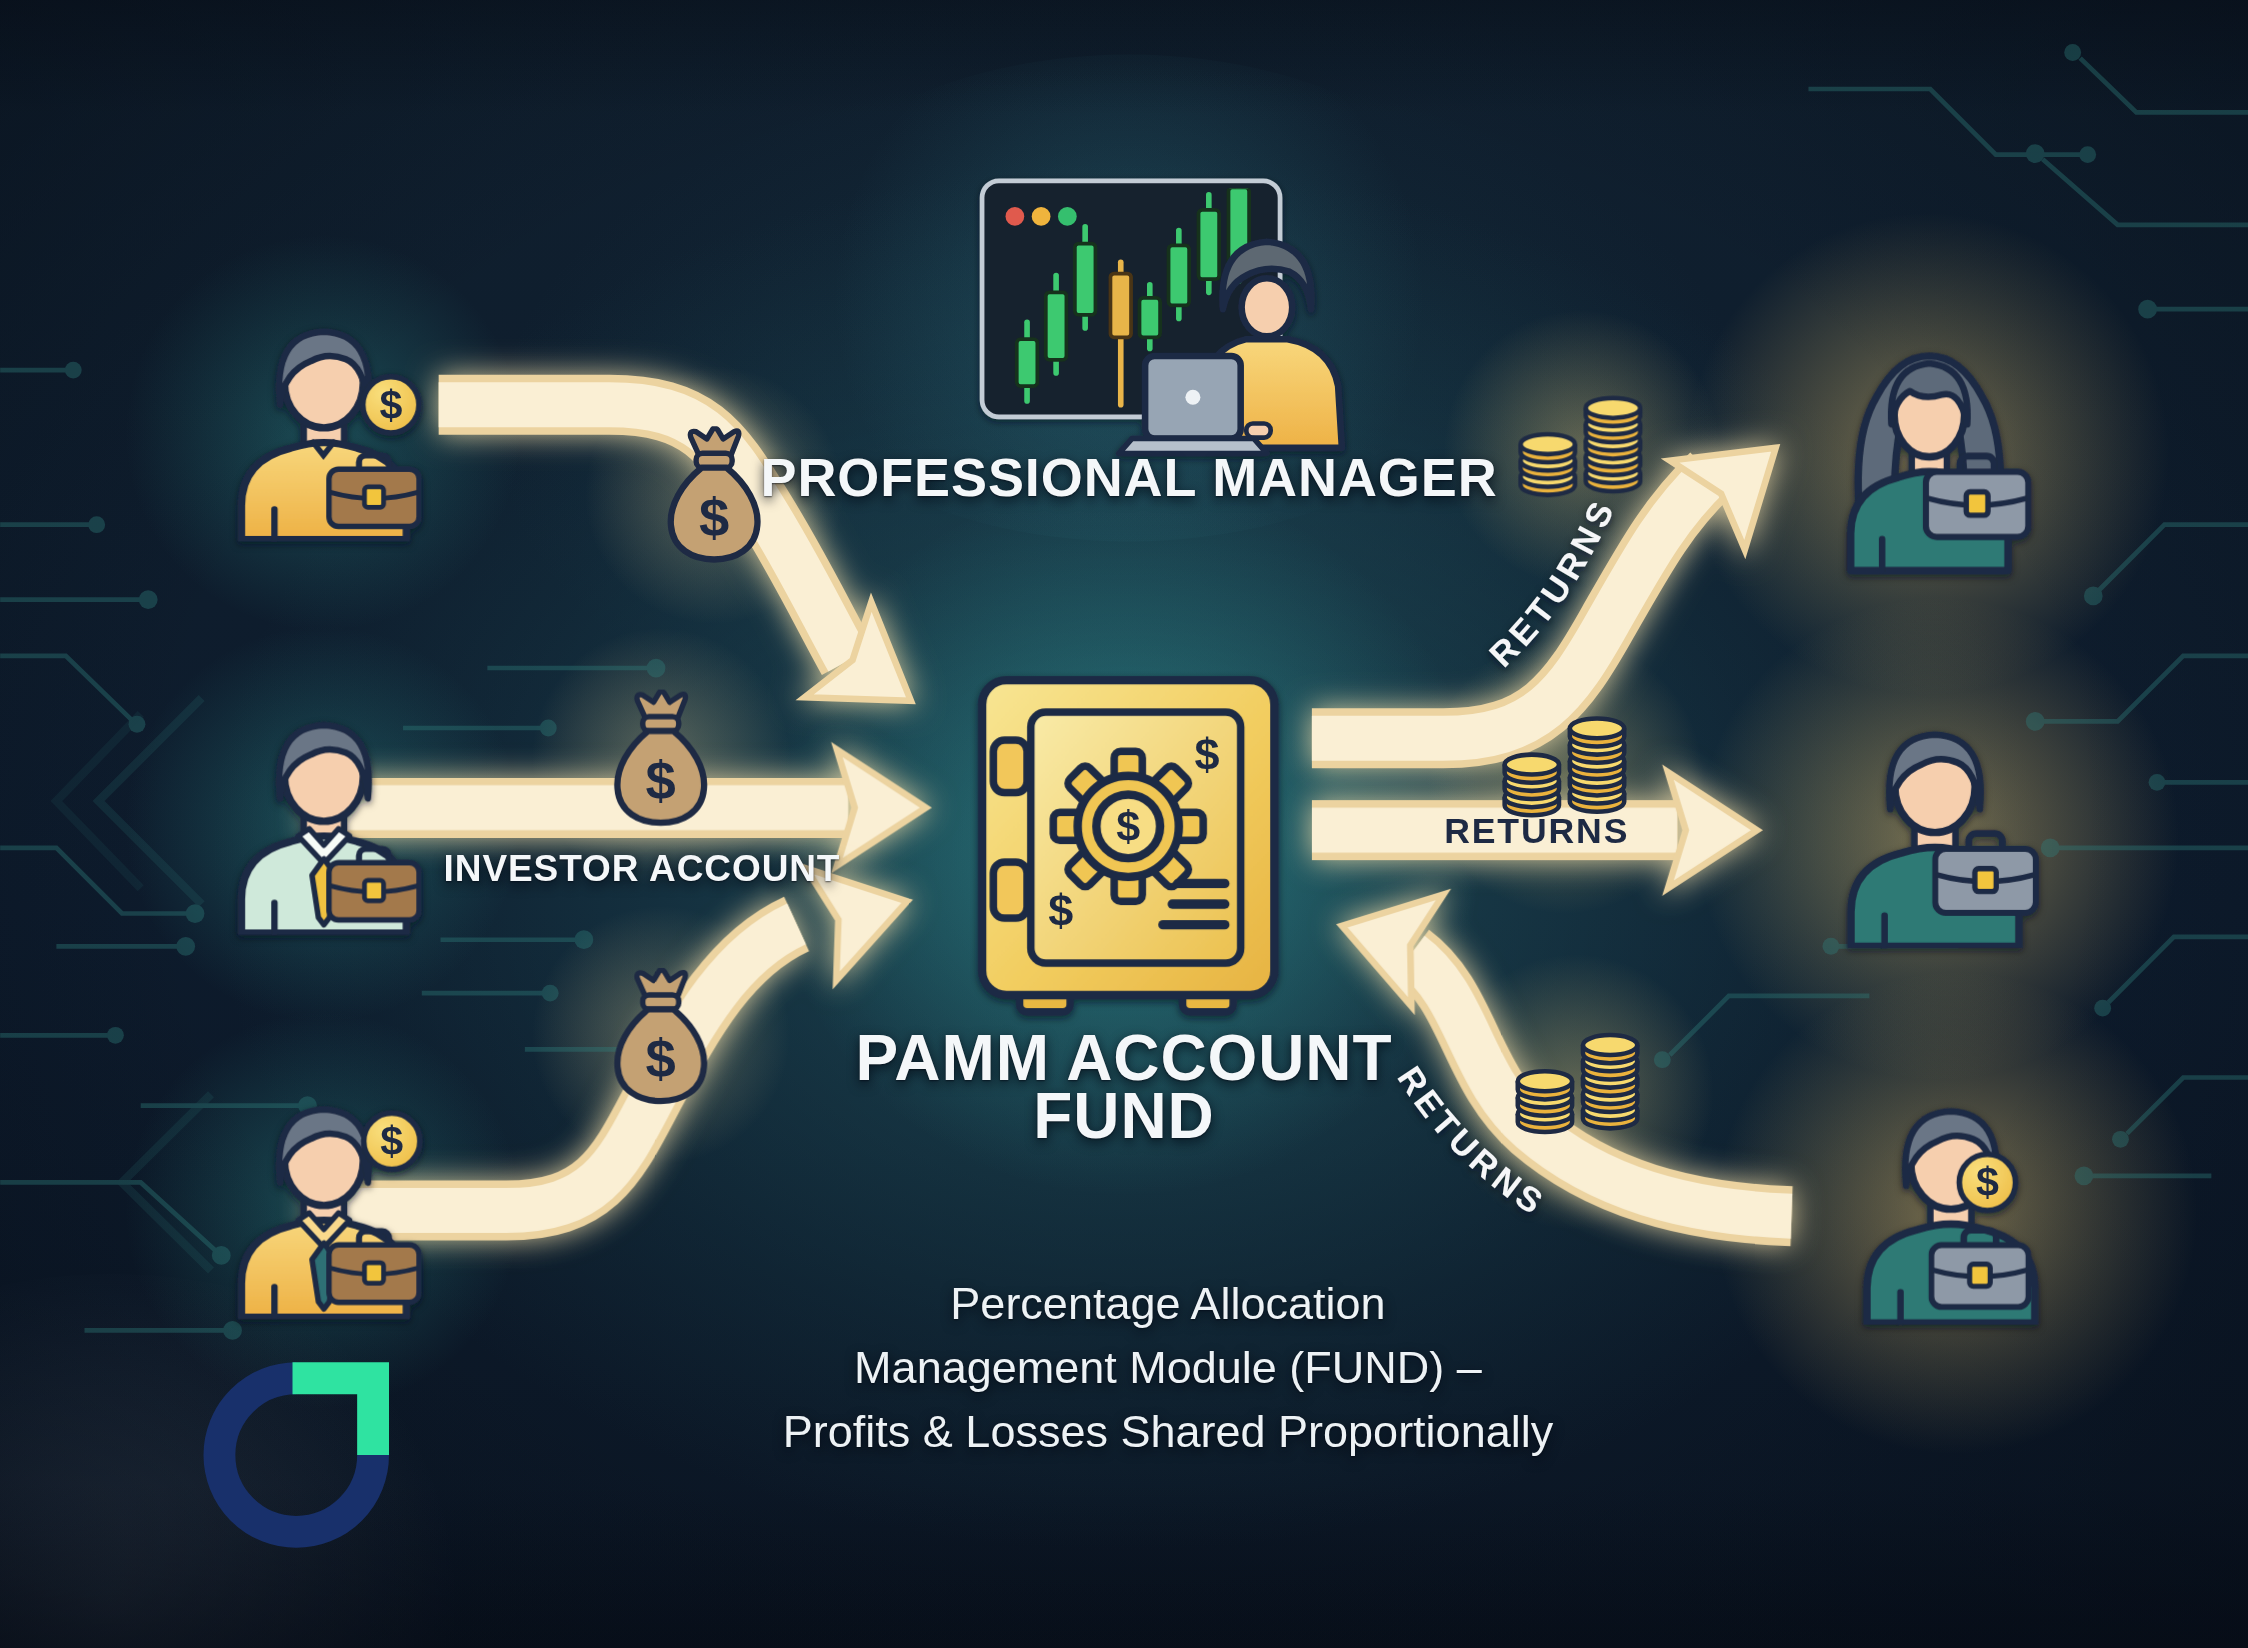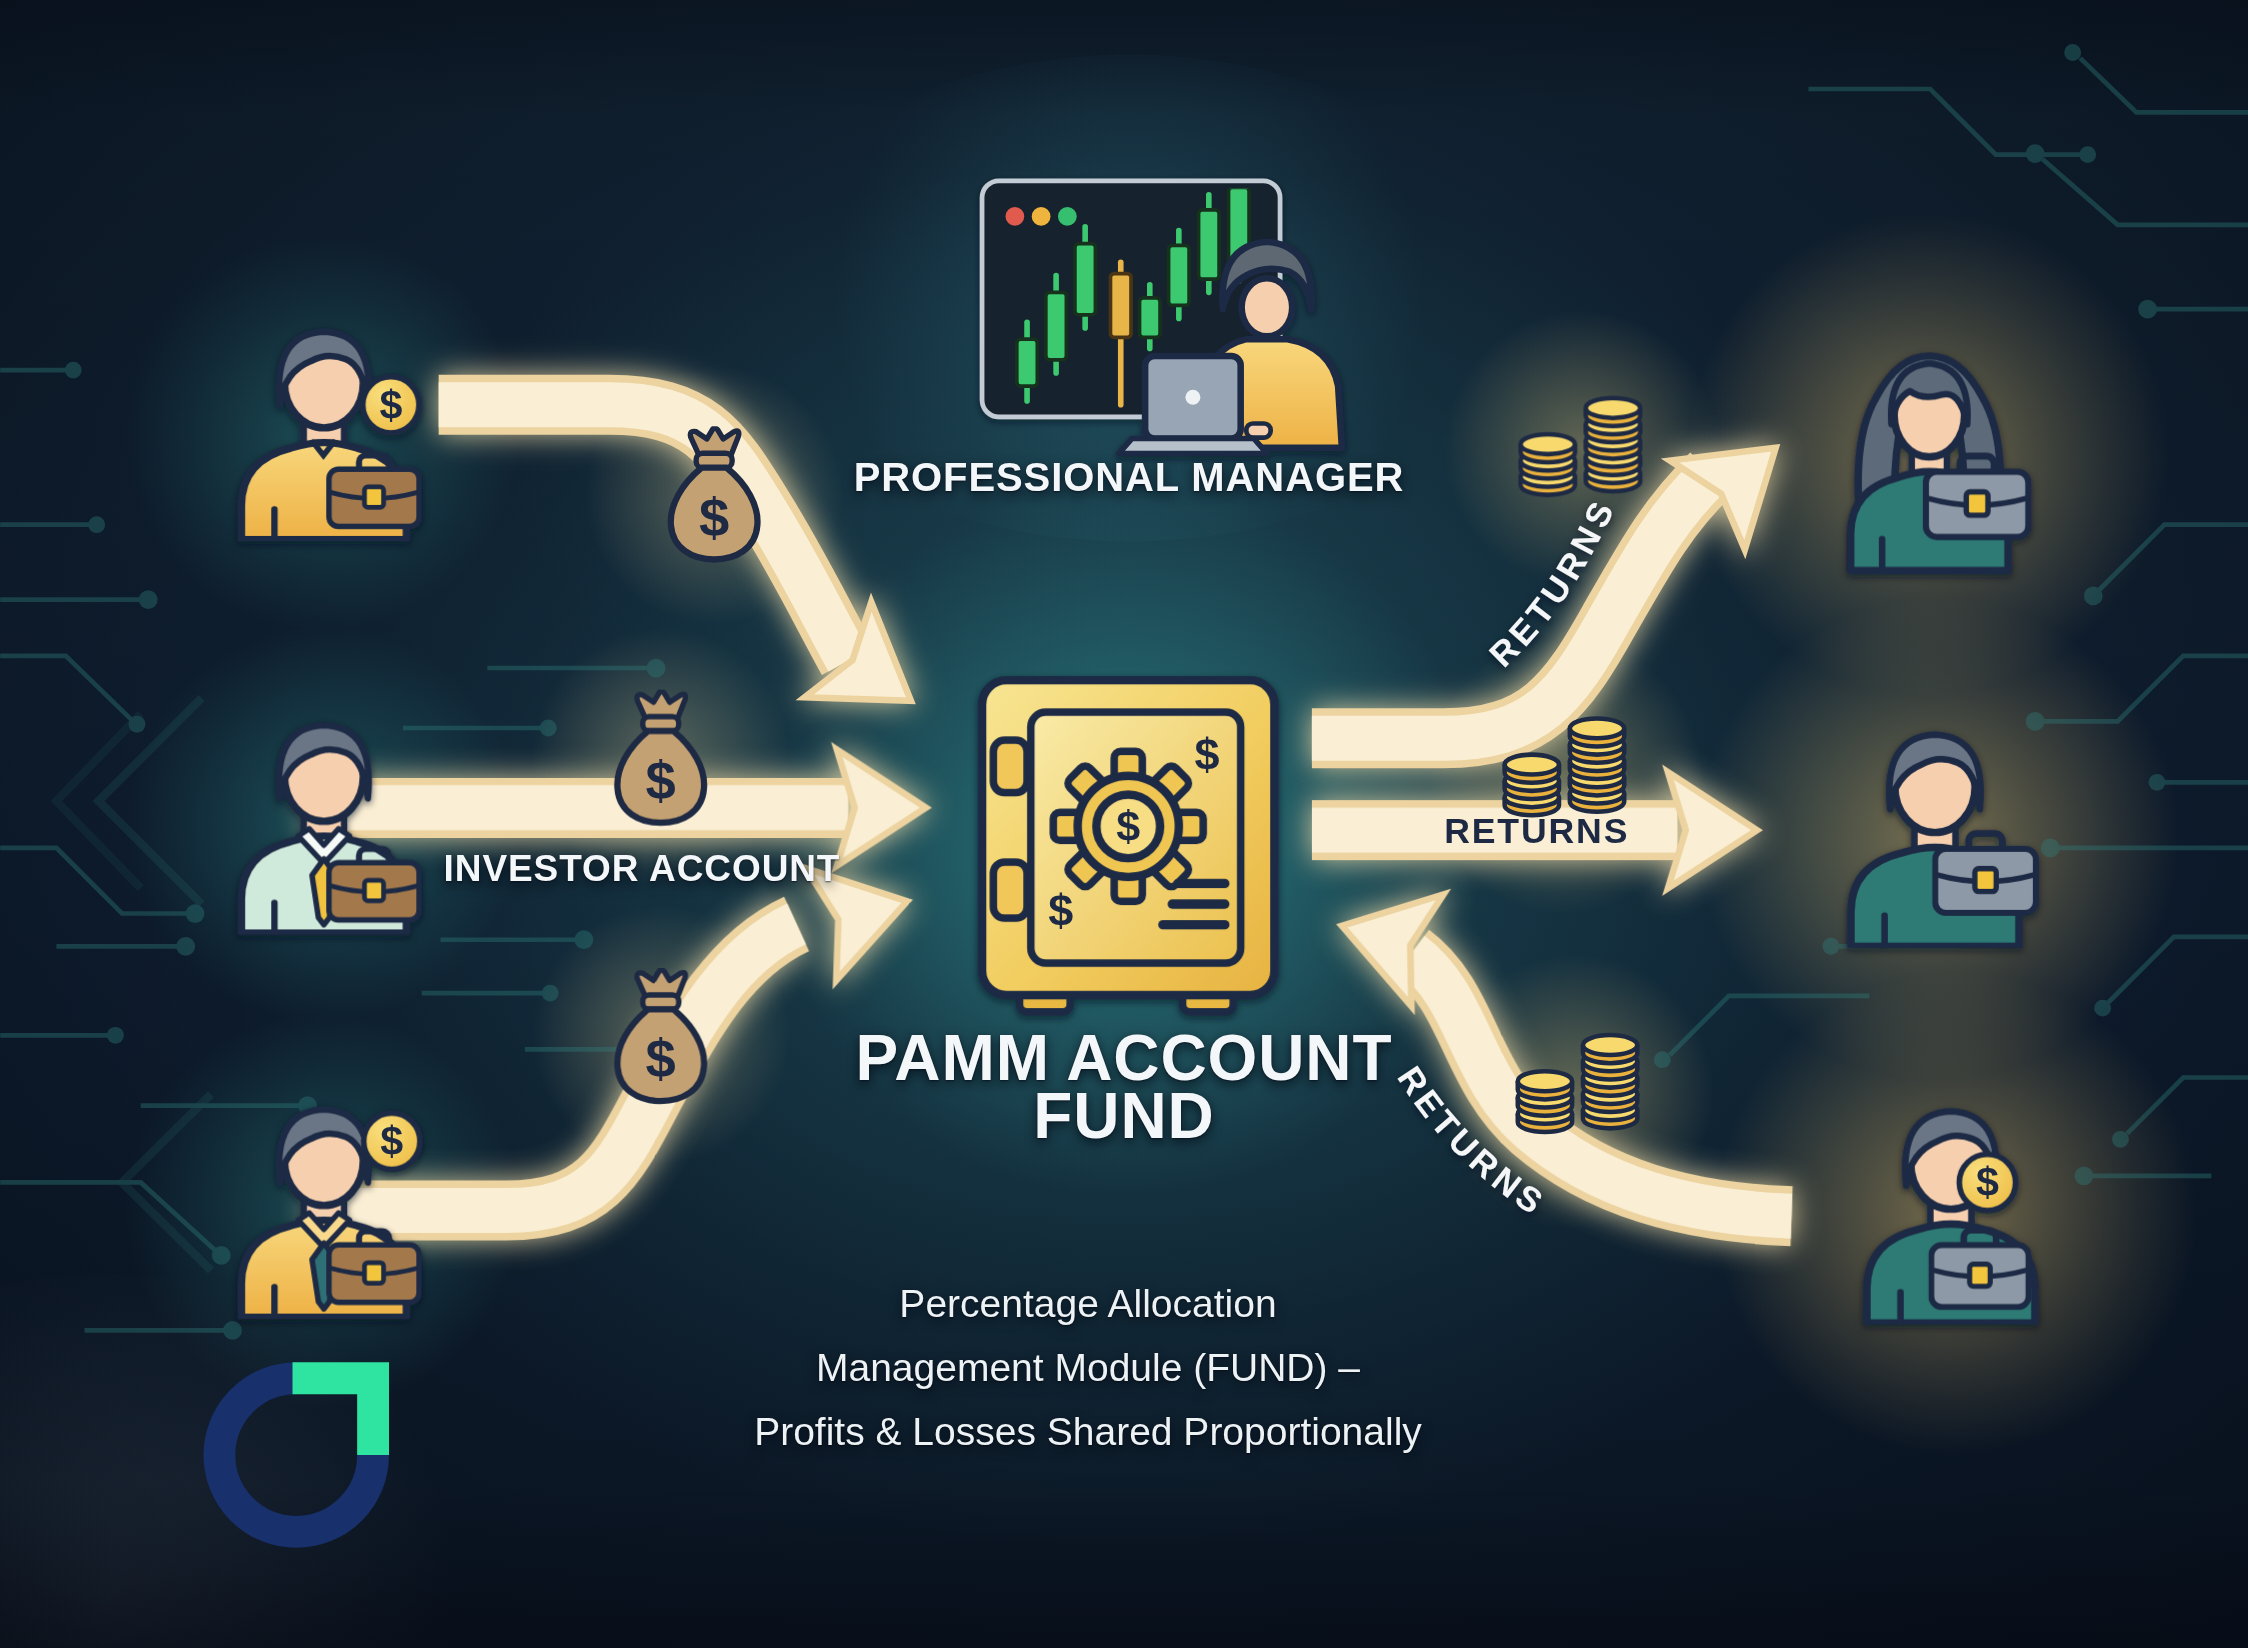--- a/index.html
+++ b/index.html
@@ -367,33 +367,33 @@
       <text x="705" y="1150" font-size="58">$</text>
       <text x="417" y="447" font-size="44">$</text>
       <text x="418" y="1233" font-size="44">$</text>
       <text x="2121" y="1277" font-size="44">$</text>
       <text x="1204" y="898" font-size="46">$</text>
       <text x="1288" y="822" font-size="48">$</text>
       <text x="1132" y="988" font-size="48">$</text>
     </g>
   </svg>
 
-  <div class="label heading" style="left:1129px;top:452px;font-size:40px;line-height:51px">
+  <div class="label heading" style="left:1129px;top:452px;font-size:54px;line-height:51px">
     <div>PROFESSIONAL MANAGER</div>
   </div>
 
   <div class="label heading" style="left:642px;top:845px;font-size:37px;line-height:47px">
     <div>INVESTOR ACCOUNT</div>
   </div>
 
   <div class="label heading" style="left:1124px;top:1029px;font-size:64px;line-height:58px">
     <div>PAMM ACCOUNT</div>
     <div>FUND</div>
   </div>
 
-  <div class="label" style="left:1088px;top:1272px;font-size:39px;line-height:64px;font-weight:400;color:#edf2f5">
+  <div class="label" style="left:1168px;top:1272px;font-size:45px;line-height:64px;font-weight:400;color:#edf2f5">
     <div>Percentage Allocation</div>
     <div>Management Module (FUND) –</div>
     <div>Profits &amp; Losses Shared Proportionally</div>
   </div>
 
 </div>
 
 
 </body></html>

